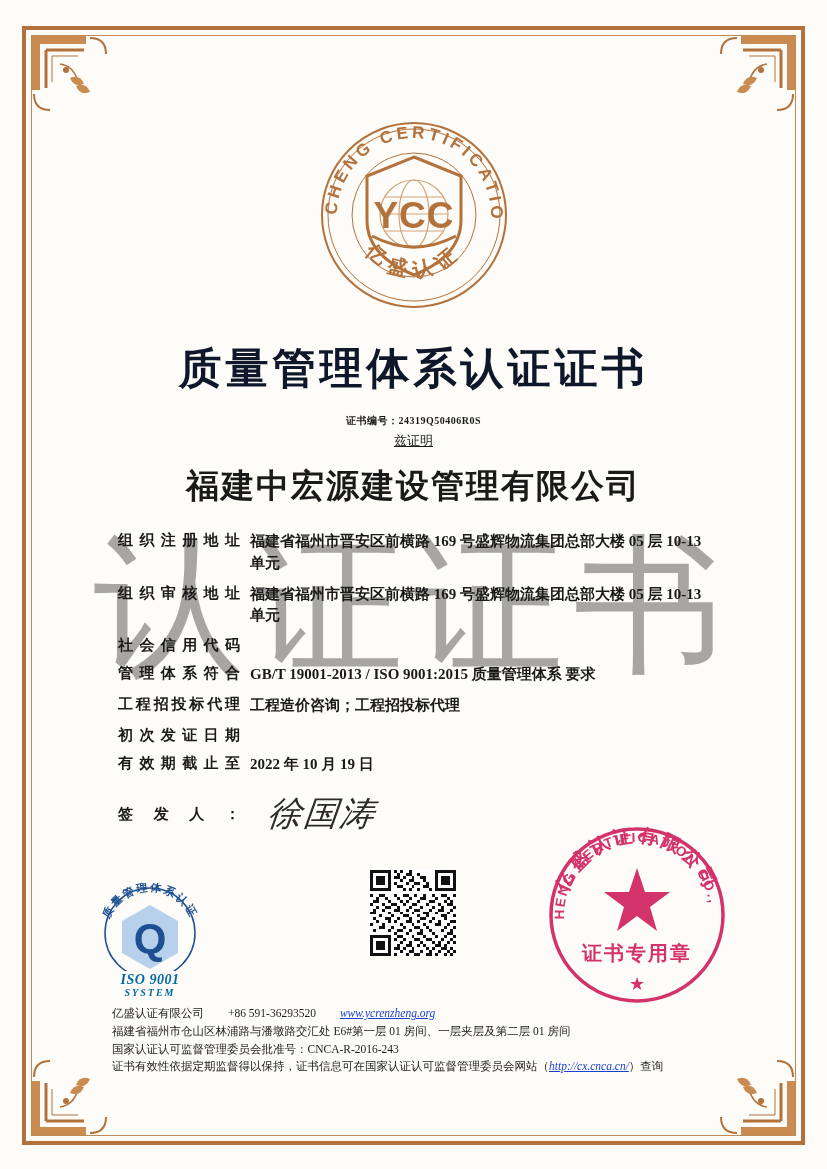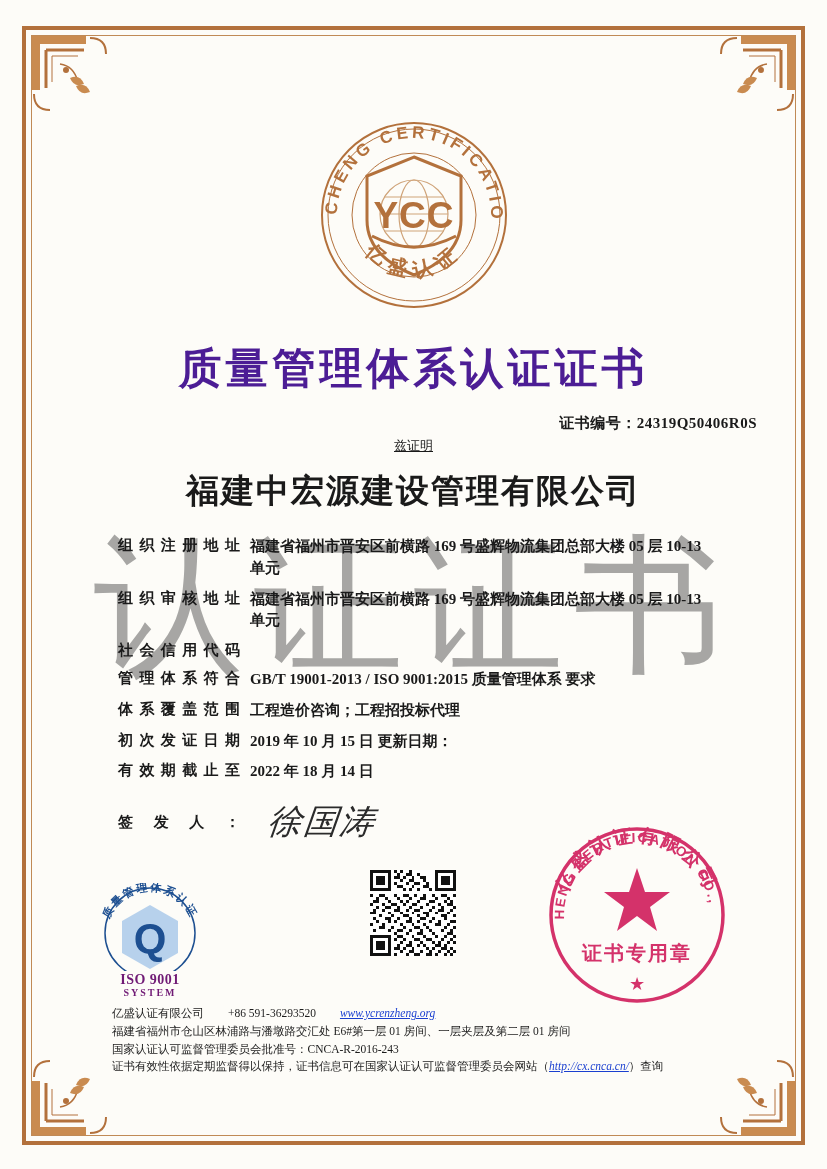--- a/index.html
+++ b/index.html
@@ -79,26 +79,26 @@
     height: 210px;
   }
 
   .doc-title {
     margin-top: 20px;
     text-align: center;
     font-family: "Liberation Serif", serif;
     font-weight: bold;
     font-size: 43px;
     letter-spacing: 4px;
-    color: #4c1d95;
+    color: #0f172a;
   }
   .cert-no {
     margin-top: 16px;
-    text-align: right;
-    font-size: 15px;
+    text-align: center;
+    font-size: 10px;
     font-weight: bold;
     letter-spacing: .5px;
   }
   .hereby {
     margin-top: 4px;
     text-align: center;
     font-size: 13px;
     text-decoration: underline;
   }
   .company {
@@ -169,25 +169,26 @@
     width: 120px;
     text-align: center;
   }
   .iso-circle {
     position: relative;
     width: 112px; height: 88px;
     margin: 0 auto;
   }
   .iso-text {
     margin-top: 2px;
-    color: #701a75;
+    color: #0369a1;
     font-weight: bold;
     font-size: 14px;
     letter-spacing: .5px;
     line-height: 1.05;
+    font-style: italic;
   }
   .iso-text .sys { font-size: 10px; letter-spacing: 2px; }
 
   .qr {
     position: absolute;
     left: 300px;
     top: 5px;
     width: 86px;
     height: 86px;
   }
@@ -355,32 +356,31 @@
       <div class="row">
         <div class="label">社会信用代码</div>
       </div>
 
       <div class="row">
         <div class="label">管理体系符合</div>
         <div class="value">GB/T 19001-2013 / ISO 9001:2015  质量管理体系  要求</div>
       </div>
 
       <div class="row">
-        <div class="label">体系覆盖范围</div>
+        <div class="label">工程招投标代理</div>
         <div class="value">工程造价咨询；工程招投标代理</div>
       </div>
 
       <div class="row">
         <div class="label">初次发证日期</div>
-        <div class="value">2019 年 10 月 15 日        更新日期：</div>
       </div>
 
       <div class="row">
         <div class="label">有效期截止至</div>
-        <div class="value">2022 年 18 月 14 日</div>
+        <div class="value">2022 年 10 月 19 日</div>
       </div>
 
       <div class="sign-row">
         <div class="label">签发人：</div>
         <div class="signature">徐国涛</div>
       </div>
 
     </div>
   </div>
 

